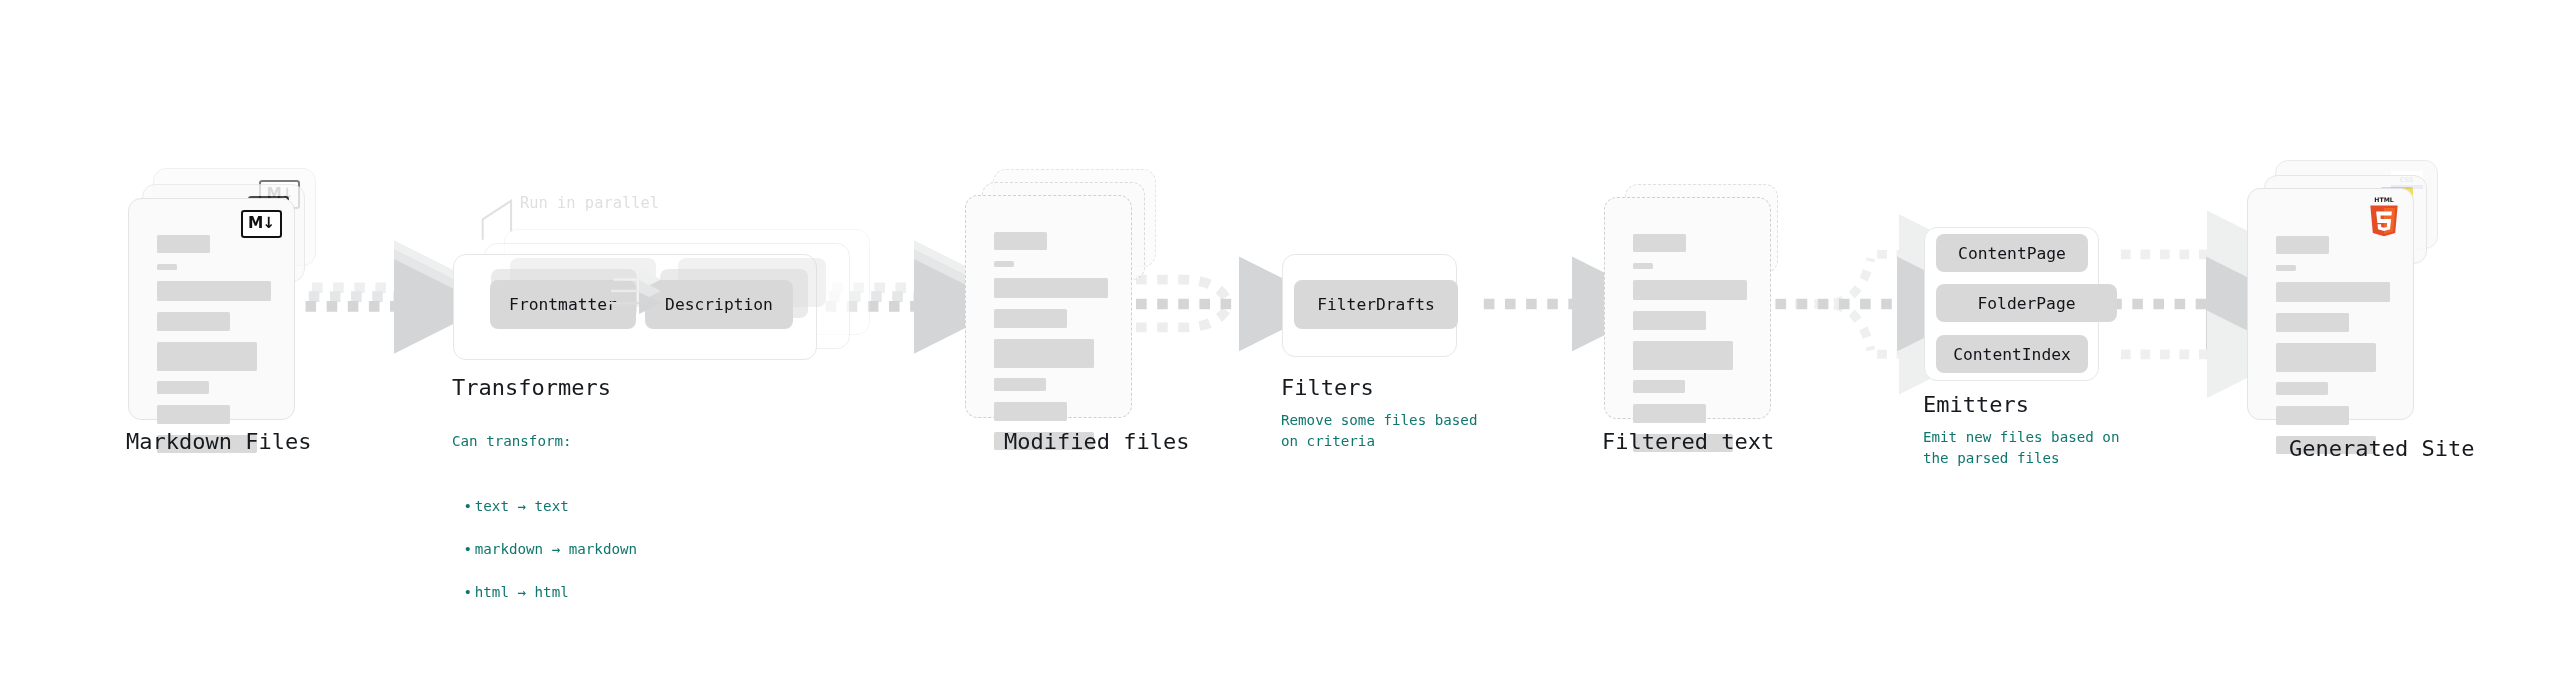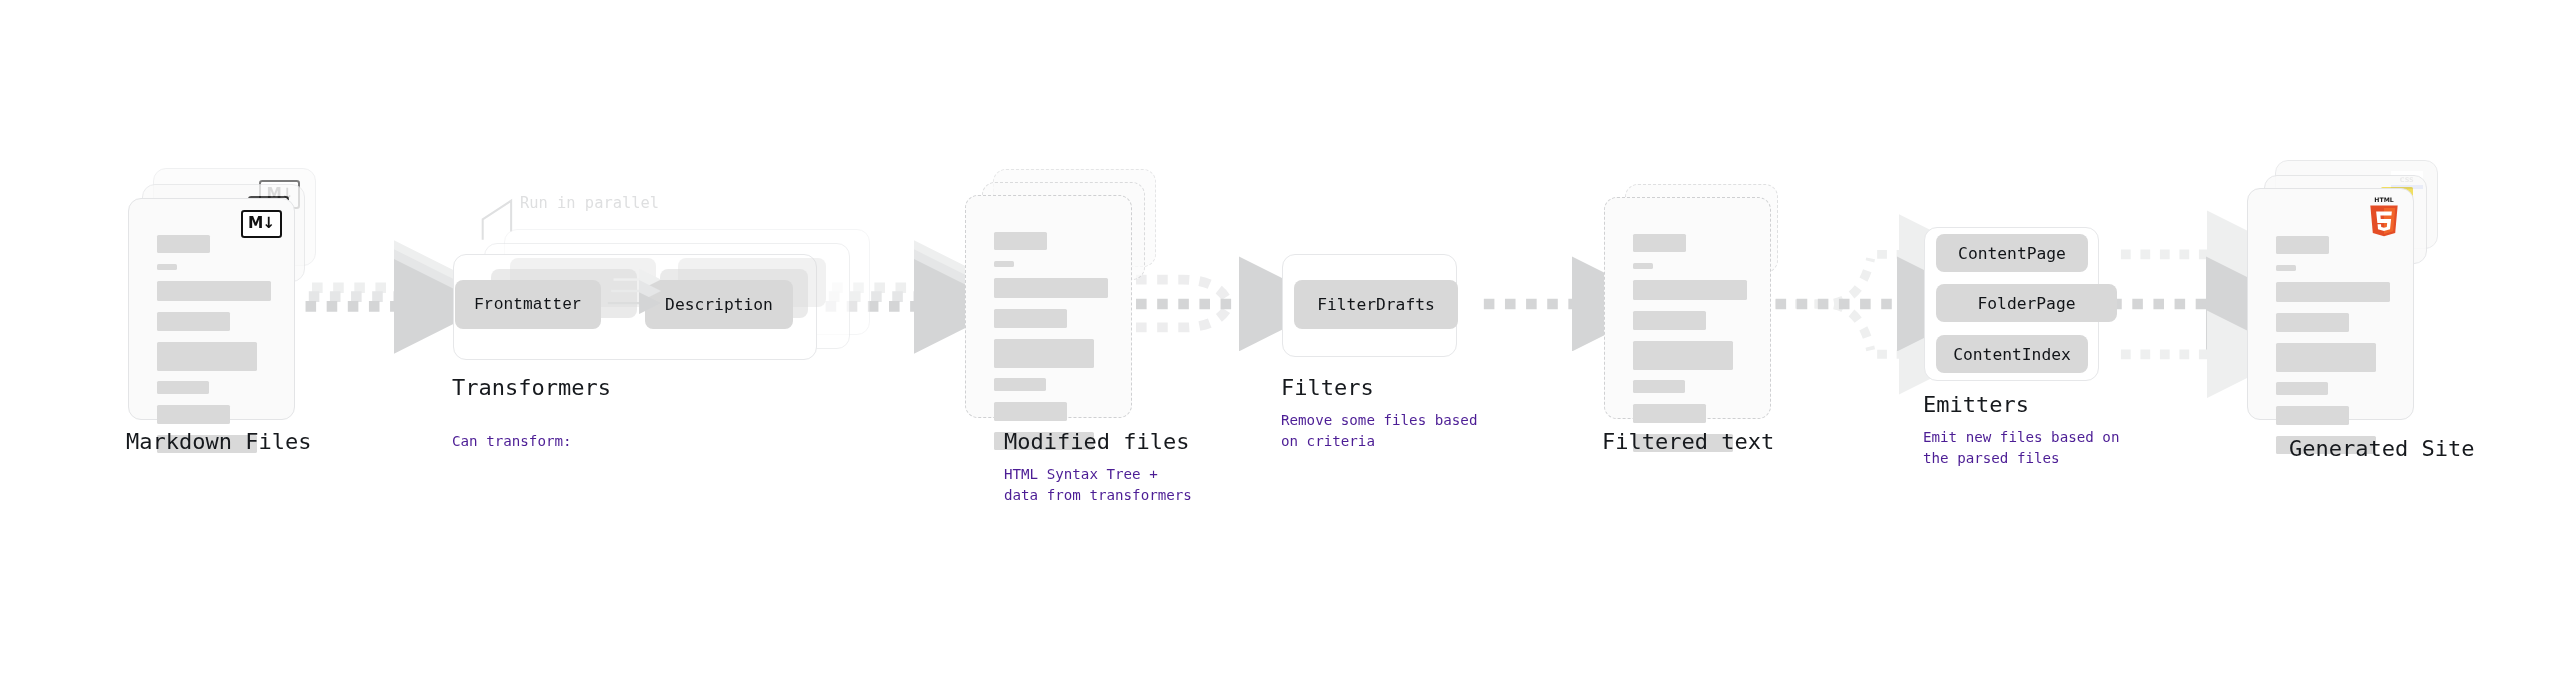--- a/index.html
+++ b/index.html
@@ -43,21 +43,21 @@
   .css-badge u{display:block;width:32.5px;height:4.1px;background:#264de4;text-decoration:none;margin-top:0.8px;}
 
   
   .cap{position:absolute;}
   .cap-title{
     font-family:"DejaVu Sans Mono","Liberation Mono",monospace;
     font-size:22px;font-weight:400;color:#16191d;letter-spacing:0px;white-space:nowrap;
   }
   .cap-sub{
     font-family:"DejaVu Sans Mono","Liberation Mono",monospace;
-    font-size:14.2px;color:#4c1d95;line-height:1.52;margin-top:9.8px;white-space:pre-line;
+    font-size:14.2px;color:#0f766e;line-height:1.52;margin-top:9.8px;white-space:pre-line;
   }
   .cap-sub.list{margin-top:9.8px;}
   .cap-sub ul{margin:0;padding:0 0 0 11.4px;list-style:none;}
   .cap-sub li{position:relative;padding-left:11.4px;}
   .cap-sub li:before{content:"\2022";position:absolute;left:0;top:0;}
 
   
   .modbox{
     position:absolute;border:1.6px solid #e6e7e9;border-radius:13px;
     background:#ffffff;box-sizing:border-box;
@@ -162,40 +162,45 @@
     </div>
   </div>
 
   <div>
     <div class="modbox ghost" style="left:504px;top:229px;width:366px;height:106px;opacity:.40;"></div>
     <div class="modbox ghost" style="left:484px;top:243px;width:366px;height:106px;opacity:.65;"></div>
     <div class="modbox" style="left:453px;top:254px;width:364px;height:106px;"></div>
 
     <div class="chip ghost" style="left:510px;top:258px;width:146px;height:49px;opacity:.35;"></div>
     <div class="chip ghost" style="left:491px;top:269px;width:146px;height:49px;opacity:.55;"></div>
-    <div class="chip" style="left:455px;top:280px;width:146px;height:49px;font-family:Liberation Mono, monospace;">Frontmatter</div>
+    <div class="chip" style="left:490px;top:280px;width:146px;height:49px;">Frontmatter</div>
 
     <div class="chip ghost" style="left:678px;top:258px;width:148px;height:49px;opacity:.35;"></div>
     <div class="chip ghost" style="left:660px;top:269px;width:148px;height:49px;opacity:.55;"></div>
     <div class="chip" style="left:645px;top:280px;width:148px;height:49px;">Description</div>
 
     <svg class="lay" viewBox="0 0 3170 838">
       <path d="M755,344 L790,344" stroke="#eeefef" stroke-width="3" fill="none" marker-end="url(#ahXL)"></path>
       <path d="M752,358 L790,358" stroke="#e9eaea" stroke-width="3" fill="none" marker-end="url(#ahL)"></path>
       <path d="M748,373 L790,373" stroke="#dcdddd" stroke-width="3" fill="none" marker-end="url(#ah)"></path>
     </svg>
 
     <div class="cap" style="left:520px;top:194px;">
       <div style="font-size:15.4px;color:#dedfe0;font-family:'DejaVu Sans Mono','Liberation Mono',monospace;white-space:nowrap;">Run in parallel</div>
     </div>
 
     <div class="cap" style="left:452px;top:375px;">
       <div class="cap-title">Transformers</div>
       <div class="cap-sub list">
         <div>Can transform:</div>
+        <ul>
+          <li>text → text</li>
+          <li>markdown → markdown</li>
+          <li>html → html</li>
+        </ul>
       </div>
     </div>
   </div>
 
   <div>
     <div class="card dashed" style="left:993px;top:169px;width:163px;height:98px;opacity:.55;"></div>
     <div class="card dashed" style="left:982px;top:182px;width:163px;height:98px;opacity:.75;"></div>
     <div class="card dashed" style="left:965px;top:195px;width:167px;height:223px;">
       <div class="lines">
         <div class="ln" style="width:53px;height:18px;"></div>
@@ -203,22 +208,20 @@
         <div class="ln" style="width:100%;height:19.5px;"></div>
         <div class="ln" style="width:64%;height:19.5px;"></div>
         <div class="ln" style="width:88%;height:29px;"></div>
         <div class="ln" style="width:46%;height:13px;"></div>
         <div class="ln" style="width:64%;height:19.5px;"></div>
         <div class="ln" style="width:88%;height:18px;"></div>
       </div>
     </div>
     <div class="cap" style="left:964px;top:429px;margin-left:40px;">
       <div class="cap-title">Modified files</div>
-      <div class="cap-sub">HTML Syntax Tree +
-data from transformers</div>
     </div>
   </div>
 
   <div>
     <div class="modbox" style="left:1282px;top:254px;width:175px;height:103px;"></div>
     <div class="chip" style="left:1294px;top:280px;width:164px;height:49px;">FilterDrafts</div>
     <div class="cap" style="left:1281px;top:375px;">
       <div class="cap-title">Filters</div>
       <div class="cap-sub">Remove some files based
 on criteria</div>

